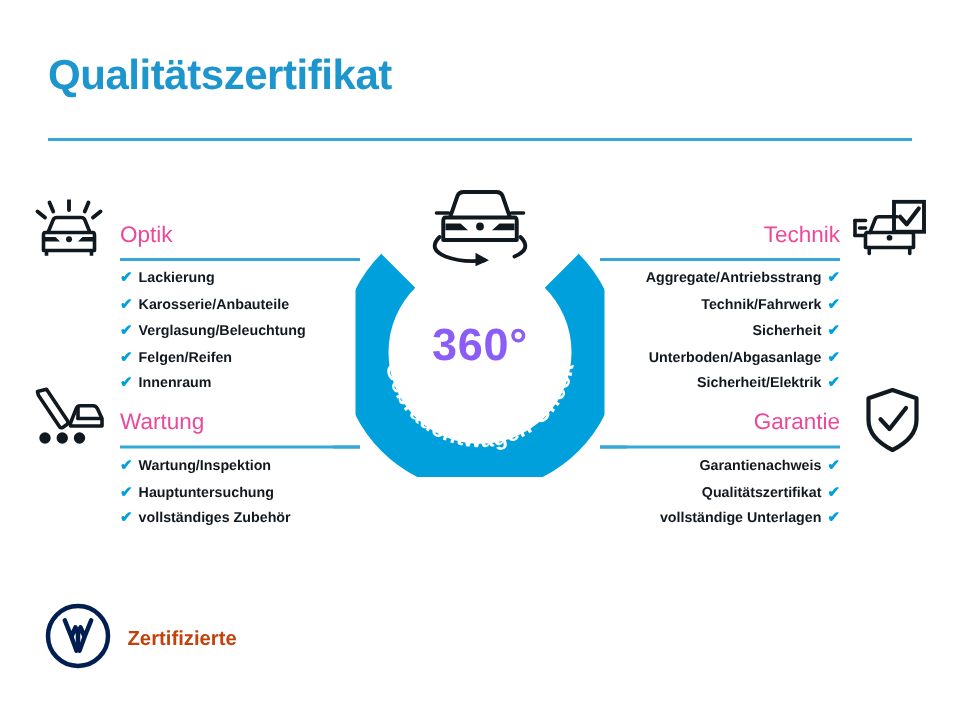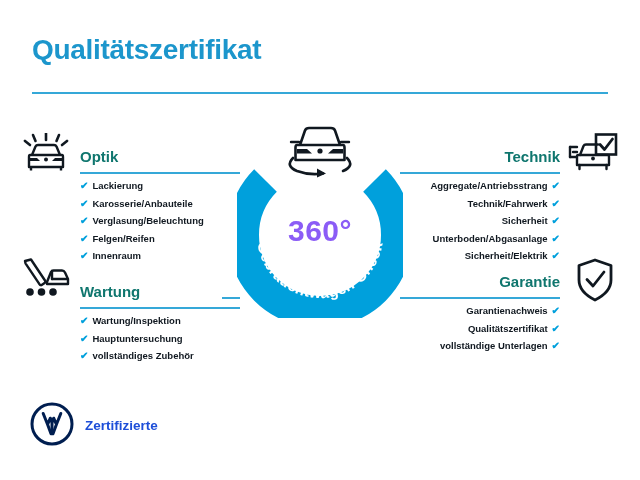--- a/index.html
+++ b/index.html
@@ -19,21 +19,21 @@
   .title-rule{
     position:absolute;left:32px;top:92px;width:576px;height:2px;
     background:#35A8D8;
   }
 
   
   .section{position:absolute;}
   .sec-head{position:relative;height:34px;}
   .sec-title{
     position:absolute;bottom:9px;
-    font-size:15px;font-weight:bold;color:#0f766e;white-space:nowrap;
+    font-size:15px;font-weight:normal;color:#ec4899;white-space:nowrap;
   }
   .sec-rule{
     position:absolute;left:0;bottom:0;height:2px;background:#35A8D8;
   }
   .items{margin-top:7px;}
   .item{
     display:flex;align-items:center;
     font-size:9.5px;font-weight:bold;color:#101820;
     line-height:1;margin-bottom:7.5px;white-space:nowrap;
   }
@@ -47,21 +47,21 @@
   
   .right{text-align:right;}
   .right .sec-head{position:relative;text-align:center;}
   .right .sec-title{right:0;}
   .right .sec-rule{left:auto;right:0;width:160px;}
   .right .item{justify-content:flex-end;}
   .right .item .chk{margin-left:4px;order:2;}
 
   
   #sec-optik{left:80px;top:140px;width:170px;}
-  #sec-wartung{left:80px;top:275px;width:170px;text-align:center;}
+  #sec-wartung{left:80px;top:265px;width:170px;text-align:center;}
   #sec-technik{right:80px;top:140px;width:170px;}
   #sec-garantie{right:80px;top:265px;width:170px;}
 
   
   .icon-box{position:absolute;}
   #icon-optik{left:23px;top:133px;}
   #icon-wartung{left:21px;top:258px;}
   #icon-technik{right:22px;top:133px;}
   #icon-garantie{right:26px;top:258px;}
 
@@ -80,21 +80,21 @@
   .dash{position:absolute;height:2px;background:#35A8D8;}
   #dash-l-top{left:222px;top:172px;width:18px;}
   #dash-r-top{left:400px;top:172px;width:18px;}
   #dash-l-bot{left:222px;top:297px;width:18px;}
   #dash-r-bot{left:400px;top:297px;width:18px;}
 
   
   #brand{position:absolute;left:30px;top:402px;display:flex;align-items:center;}
   #brand .vw-mark{margin-right:11px;}
   #brand .vw-text{
-    font-size:13.5px;font-weight:bold;color:#1d4ed8;line-height:1.25;
+    font-size:13.5px;font-weight:bold;color:#c2410c;line-height:1.25;
     white-space:nowrap;
   }
 </style>
 </head>
 <body>
 
 <div id="page">
 
   <div class="title">Qualitätszertifikat</div>
   <div class="title-rule"></div>

